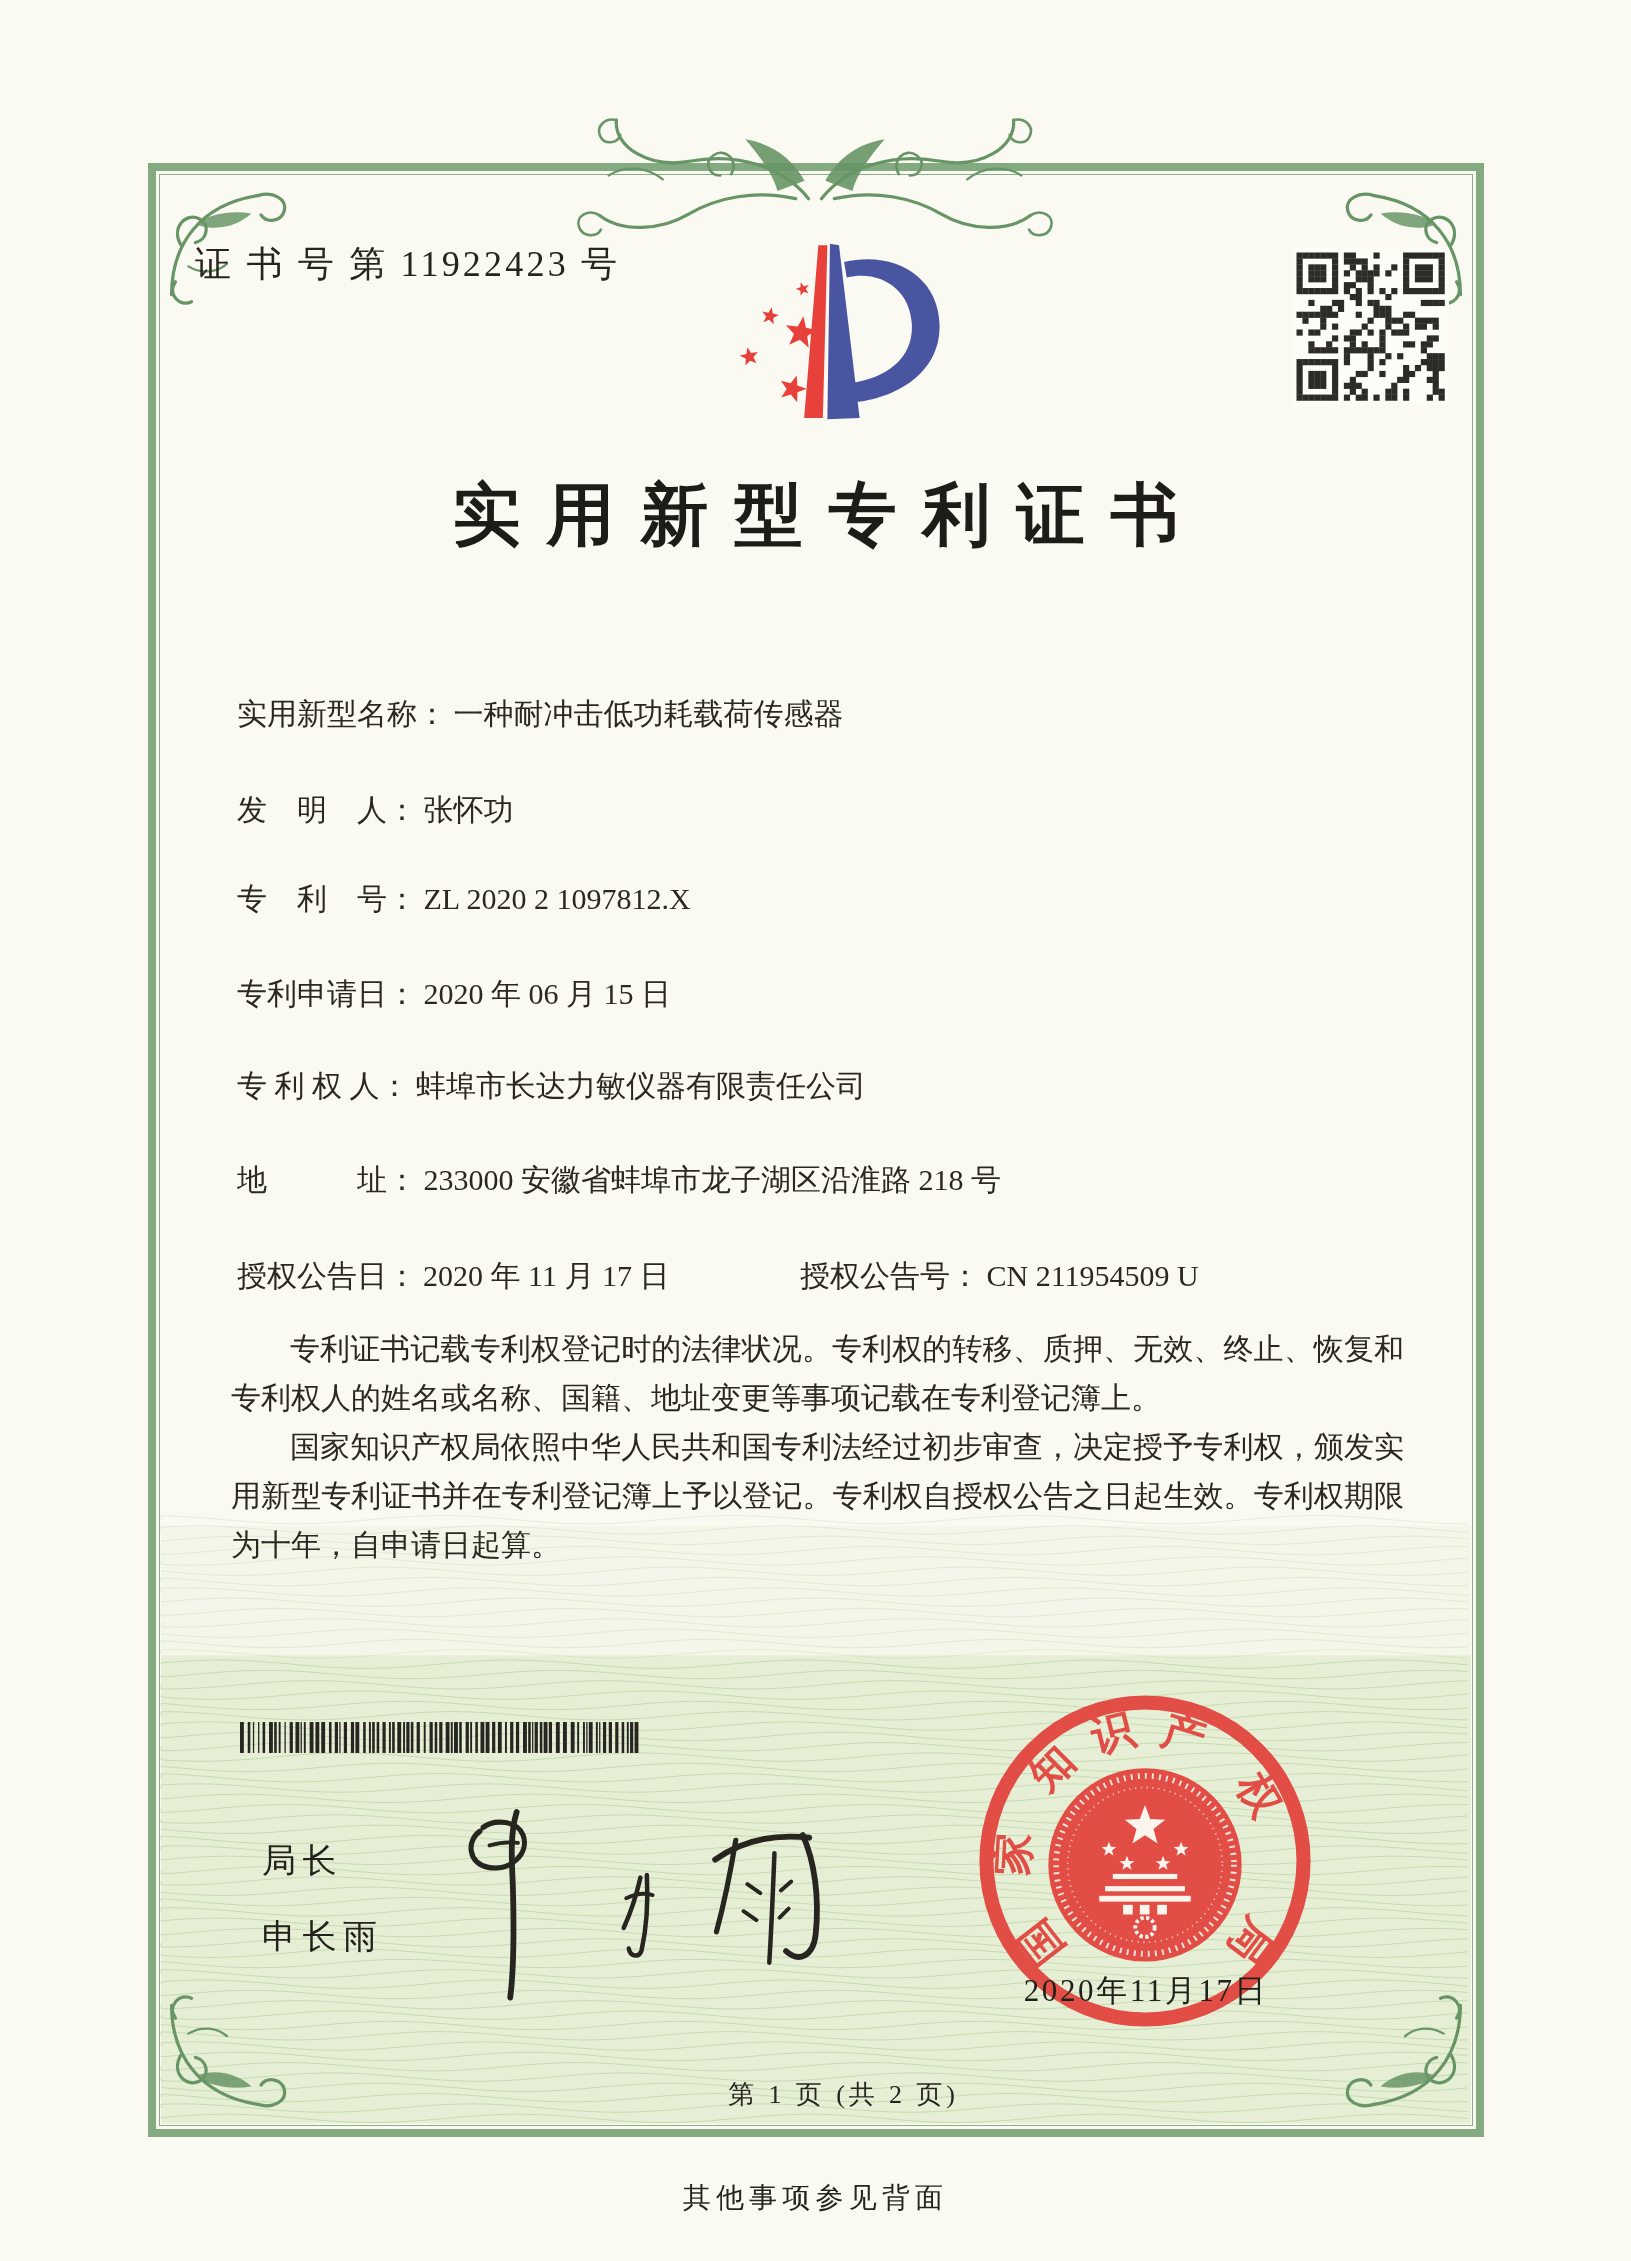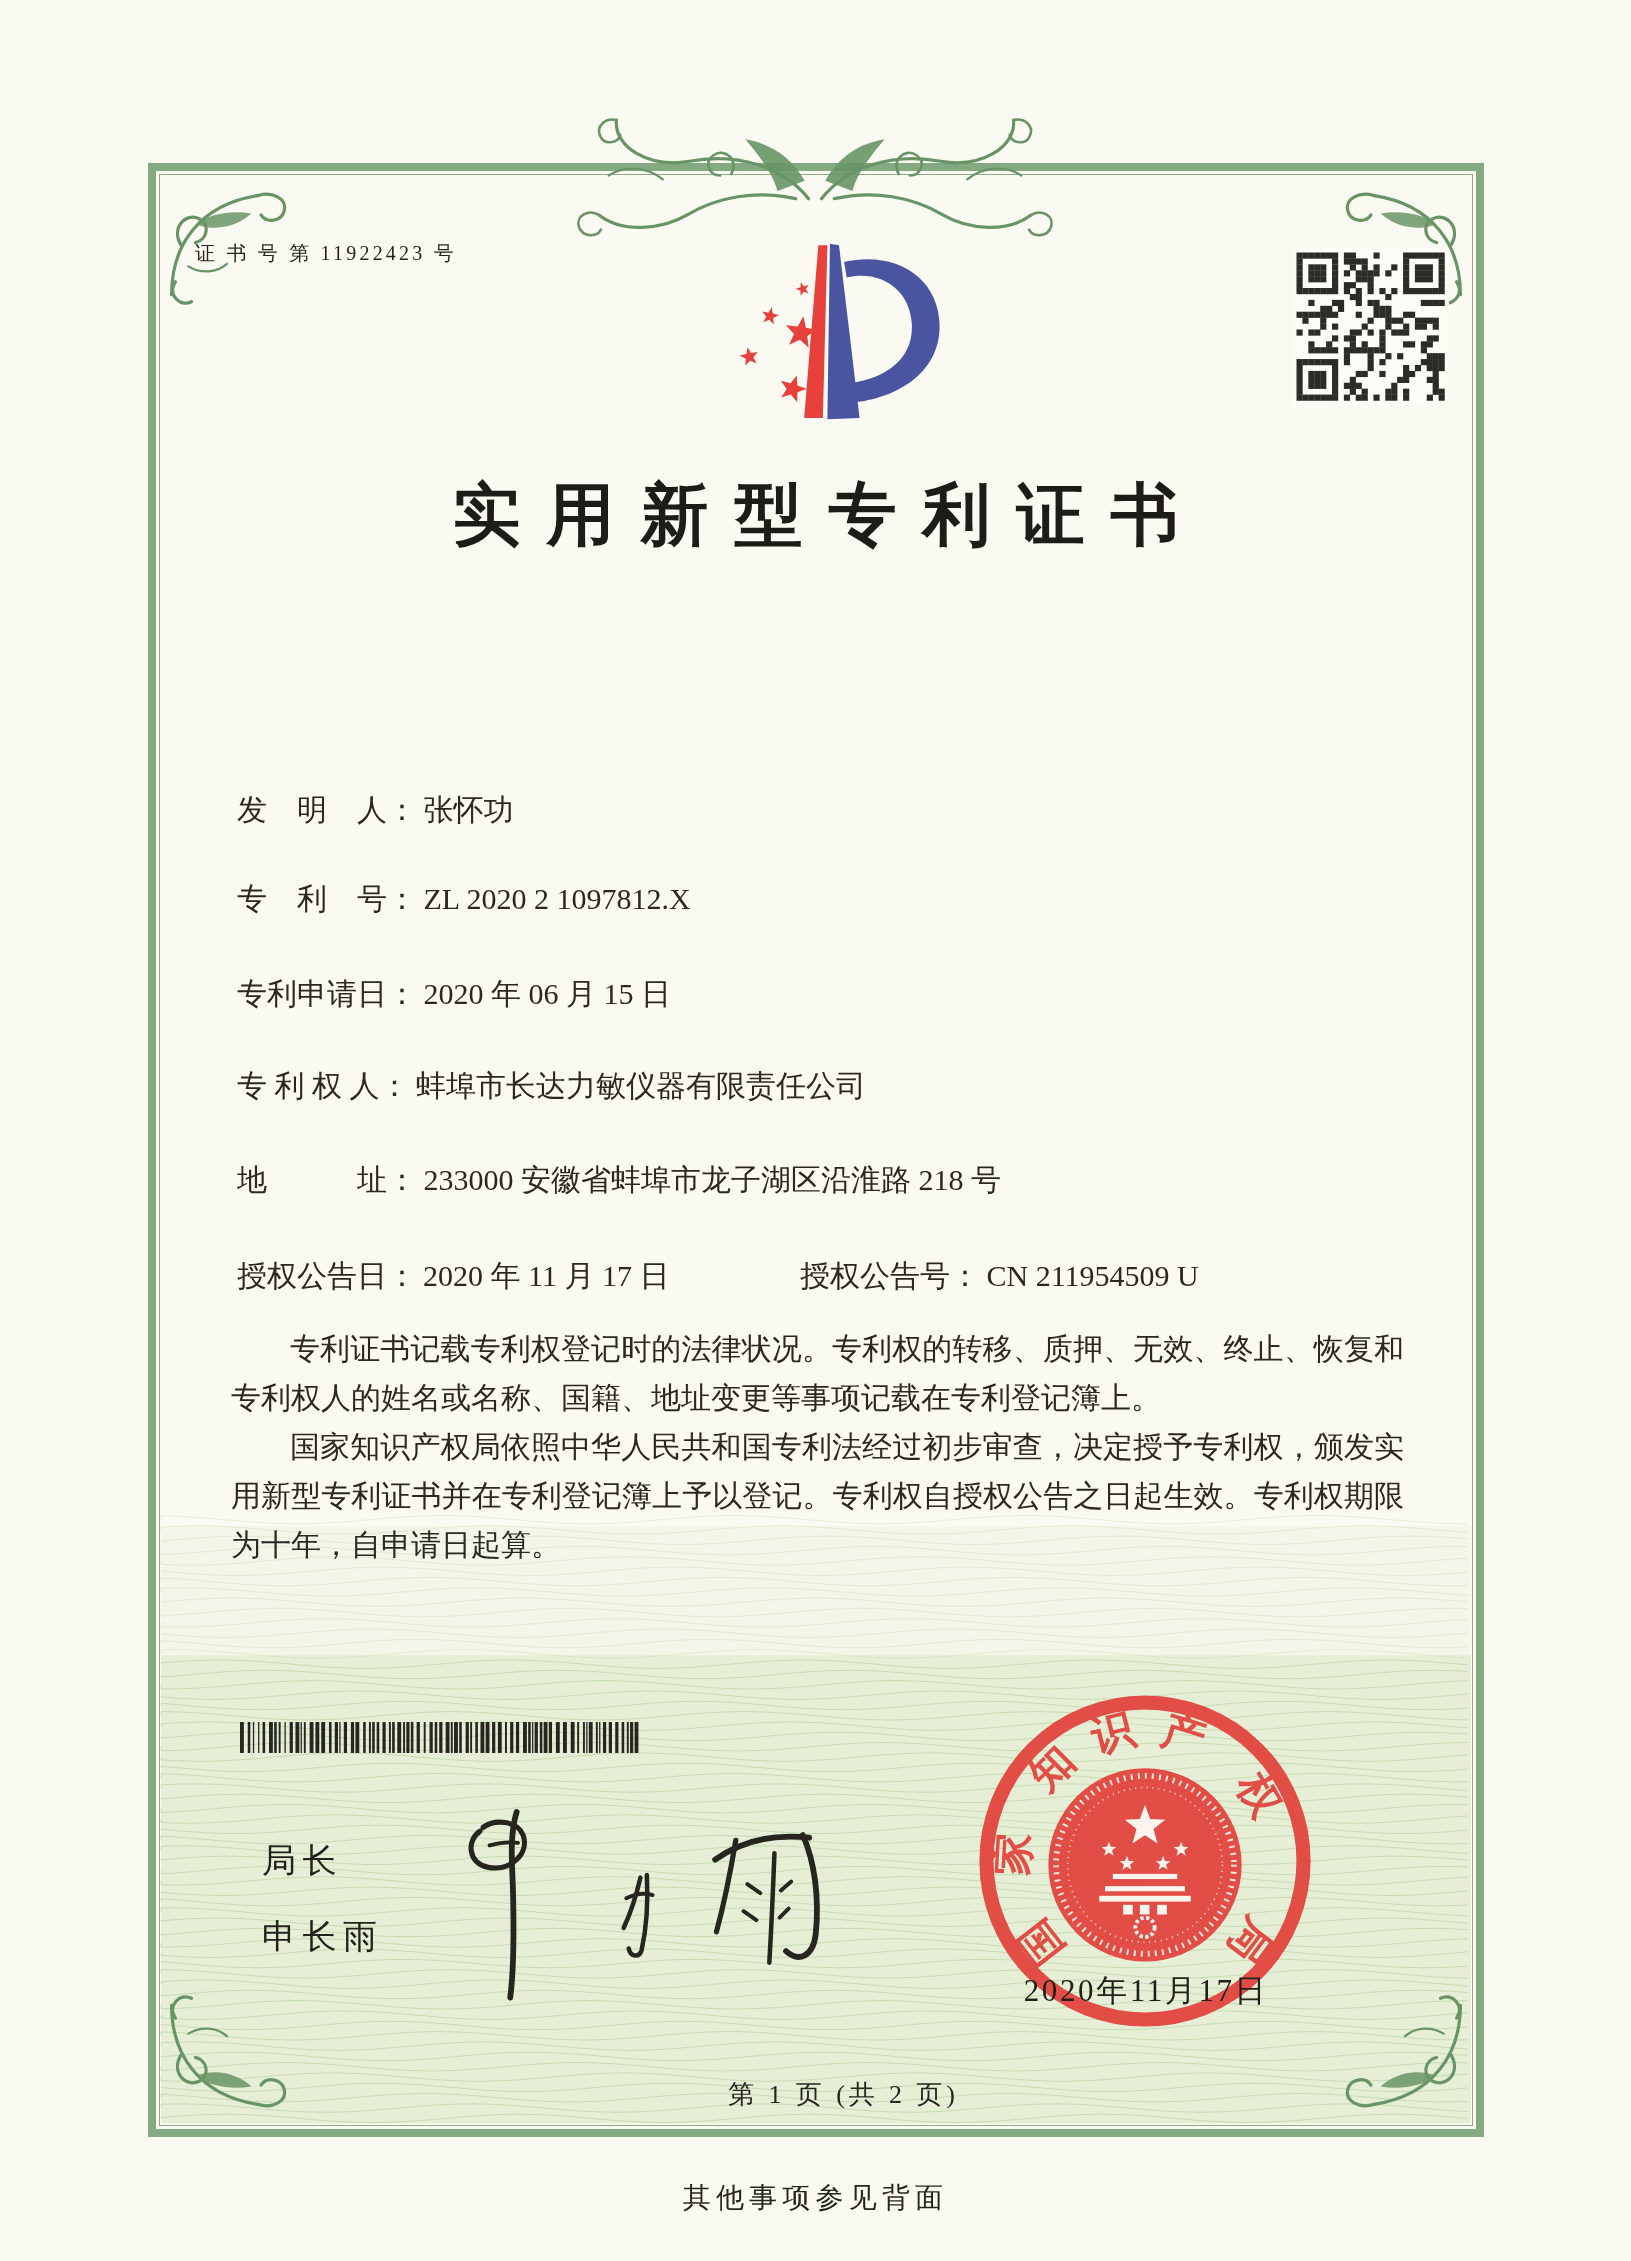--- a/index.html
+++ b/index.html
@@ -9,21 +9,21 @@
   }
   
   .frame{position:absolute;left:148px;top:163px;width:1320px;height:1958px;
          border:8.4px solid #84aa82;z-index:1;}
   .frame-inner{position:absolute;left:3.2px;top:3.2px;right:3.2px;bottom:3.2px;
          border:1.9px solid #8aad86;}
   .waves-svg{position:absolute;left:0;top:0;z-index:0;}
   .orn{position:absolute;z-index:2;pointer-events:none;}
   
   .content{position:absolute;left:0;top:0;width:1631px;height:2261px;z-index:3;}
-  .cert-no{position:absolute;left:195px;top:240px;font-size:20px;letter-spacing:3.2px;color:#26241e;}
+  .cert-no{position:absolute;left:195px;top:240px;font-size:36px;letter-spacing:3.2px;color:#26241e;}
   .logo-svg{position:absolute;left:701px;top:205px;}
   .qr{position:absolute;left:1292px;top:248px;background:#fdfdf8;}
   .title{position:absolute;left:0;top:470px;width:1631px;text-align:center;
          font-size:68px;font-weight:700;letter-spacing:26px;text-indent:26px;color:#1e1c18;}
   .frow{position:absolute;left:237px;font-size:30px;white-space:nowrap;color:#2a2820;}
   .frow .lab{display:inline-block;}
   .frow .val{display:inline-block;margin-left:6.5px;}
   .frow2{position:absolute;font-size:30px;white-space:nowrap;color:#2a2820;}
   .paras{position:absolute;left:231px;top:1324px;width:1173px;font-size:30px;
          line-height:49px;text-align:justify;color:#2a2820;}
@@ -456,20 +456,21 @@
         <rect x="126.6" y="227.79999999999998" width="9.6" height="9.6" fill="#2c2b28"></rect>
         <rect x="145" y="227.79999999999998" width="9.6" height="9.6" fill="#2c2b28"></rect>
         <rect x="154.2" y="227.79999999999998" width="9.6" height="9.6" fill="#2c2b28"></rect>
         <rect x="172.6" y="227.79999999999998" width="9.6" height="9.6" fill="#2c2b28"></rect>
         <rect x="209.39999999999998" y="227.79999999999998" width="9.6" height="9.6" fill="#2c2b28"></rect>
         <rect x="227.79999999999998" y="227.79999999999998" width="9.6" height="9.6" fill="#2c2b28"></rect>
       </svg>
 
     <div class="title">实用新型专利证书</div>
 
+    <div class="frow" style="top:694px"><span class="lab">实用新型名称：</span><span class="val">一种耐冲击低功耗载荷传感器</span></div>
     <div class="frow" style="top:790px"><span class="lab">发　明　人：</span><span class="val">张怀功</span></div>
     <div class="frow" style="top:879px"><span class="lab">专　利　号：</span><span class="val">ZL 2020 2 1097812.X</span></div>
     <div class="frow" style="top:974px"><span class="lab">专利申请日：</span><span class="val">2020 年 06 月 15 日</span></div>
     <div class="frow" style="top:1066px"><span class="lab">专 利 权 人：</span><span class="val">蚌埠市长达力敏仪器有限责任公司</span></div>
     <div class="frow" style="top:1160px"><span class="lab">地　　　址：</span><span class="val">233000 安徽省蚌埠市龙子湖区沿淮路 218 号</span></div>
     <div class="frow2" style="left:237px;top:1256px"><span class="lab">授权公告日：</span><span class="val" style="margin-left:6px">2020 年 11 月 17 日</span></div>
     <div class="frow2" style="left:800px;top:1256px"><span class="lab">授权公告号：</span><span class="val" style="margin-left:6.5px">CN 211954509 U</span></div>
 
     <div class="paras">
       <p>专利证书记载专利权登记时的法律状况。专利权的转移、质押、无效、终止、恢复和专利权人的姓名或名称、国籍、地址变更等事项记载在专利登记簿上。</p>

